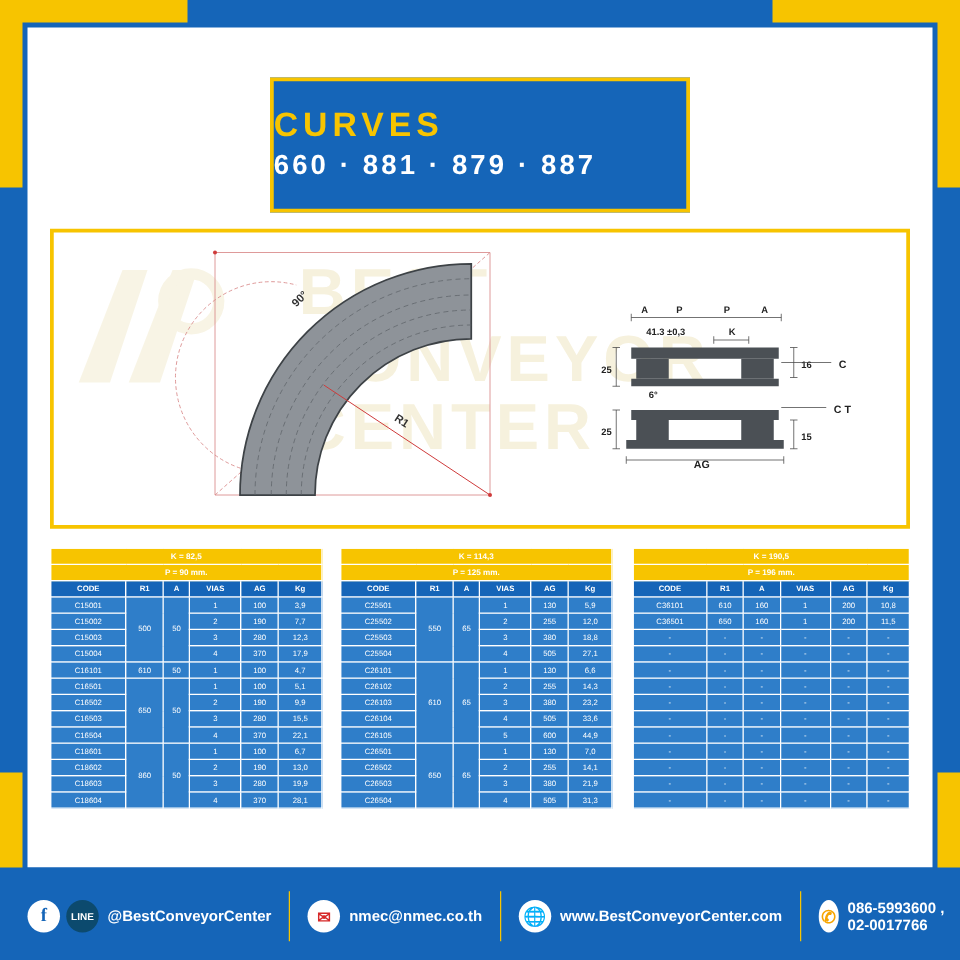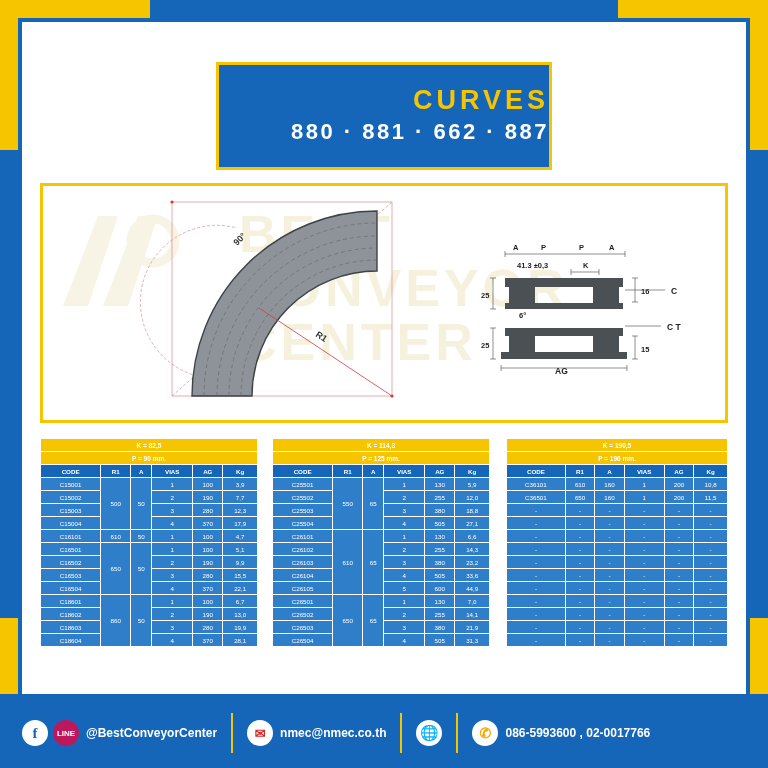--- a/index.html
+++ b/index.html
@@ -25,21 +25,21 @@
 
   .white-sheet {
     position:absolute; left:22px; top:22px; width:724px; height:672px;
     background:#ffffff;
   }
 
   
   .title-banner {
     position:absolute; left:216px; top:62px; width:336px; height:108px;
     background:#1565b8; border:3px solid #f7c400;
-    display:flex; flex-direction:column; align-items:flex-end; justify-content:center;
+    display:flex; flex-direction:column; align-items:flex-start; justify-content:center;
   }
   .title-main {
     color:#f7c400; font-size:27px; font-weight:bold; letter-spacing:4px;
     line-height:1.0; margin-bottom:4px;
   }
   .title-sub1, .title-sub2 {
     color:#ffffff; font-size:22px; font-weight:bold; letter-spacing:2.5px; line-height:1.25;
   }
 
   
@@ -70,21 +70,21 @@
   .hdr td { background:#1565b8; color:#ffffff; font-weight:bold; font-size:6.2px; border:0.6px solid #ffffff;}
   .data td { background:#2f7ec9; }
 
   
   .footer { position:absolute; left:0; bottom:0; width:768px; height:74px; background:#1565b8; }
   .foot-row { position:absolute; left:0; top:8px; width:768px; height:62px; display:flex; align-items:center; }
   .f-item { display:flex; align-items:center; color:#ffffff; }
   .f-icons { display:flex; align-items:center; gap:5px; }
   .circ { width:26px; height:26px; border-radius:50%; display:flex; align-items:center; justify-content:center; font-size:15px; font-weight:bold; }
   .fb { background:#ffffff; color:#1565b8; font-family:"Liberation Serif", serif; }
-  .line { background:#be185d; color:#ffffff; font-size:8px; }
+  .line { background:#0c4a6e; color:#ffffff; font-size:8px; }
   .mail { background:#ffffff; color:#d62828; font-size:13px; }
   .globe { background:#ffffff; color:#1565b8; font-size:15px; }
   .phone { background:#ffffff; color:#f7a500; font-size:14px; }
   .f-text { font-size:12px; font-weight:bold; margin-left:7px; }
   .divider { width:2px; height:40px; background:#f7c400; }
 
   svg { display:block; }
 </style>
 </head>
 <body>
@@ -97,21 +97,21 @@
   <div class="corner c-tr-v"></div>
   <div class="corner c-bl-h"></div>
   <div class="corner c-bl-v"></div>
   <div class="corner c-br-h"></div>
   <div class="corner c-br-v"></div>
 
   <div class="white-sheet"></div>
 
   <div class="title-banner">
     <div class="title-main">CURVES</div>
-    <div class="title-sub1">880 · 881 · 662 · 887</div>
+    <div class="title-sub1">660 · 881 · 879 · 887</div>
   </div>
 
   <div class="draw-frame">
 
     <svg class="wm-logo" viewBox="0 0 150 150">
       <path d="M20 120 L55 30 L75 30 L45 120 Z" fill="#f6f1dd"></path>
       <path d="M60 120 L95 30 L115 30 L85 120 Z" fill="#f6f1dd"></path>
       <circle cx="110" cy="55" r="22" fill="none" stroke="#f6f1dd" stroke-width="9"></circle>
     </svg>
     <div class="wm wm-best">BEST</div>
@@ -572,20 +572,21 @@
 
       <div class="f-item">
         <div class="circ mail">✉</div>
         <div class="f-text">nmec@nmec.co.th</div>
       </div>
 
       <div class="divider" style="margin:0 14px;"></div>
 
       <div class="f-item">
         <div class="circ globe">🌐</div>
+        <div class="f-text">www.BestConveyorCenter.com</div>
       </div>
 
       <div class="divider" style="margin:0 14px;"></div>
 
       <div class="f-item">
         <div class="circ phone">✆</div>
         <div class="f-text">086-5993600 , 02-0017766</div>
       </div>
     </div>
   </div>

